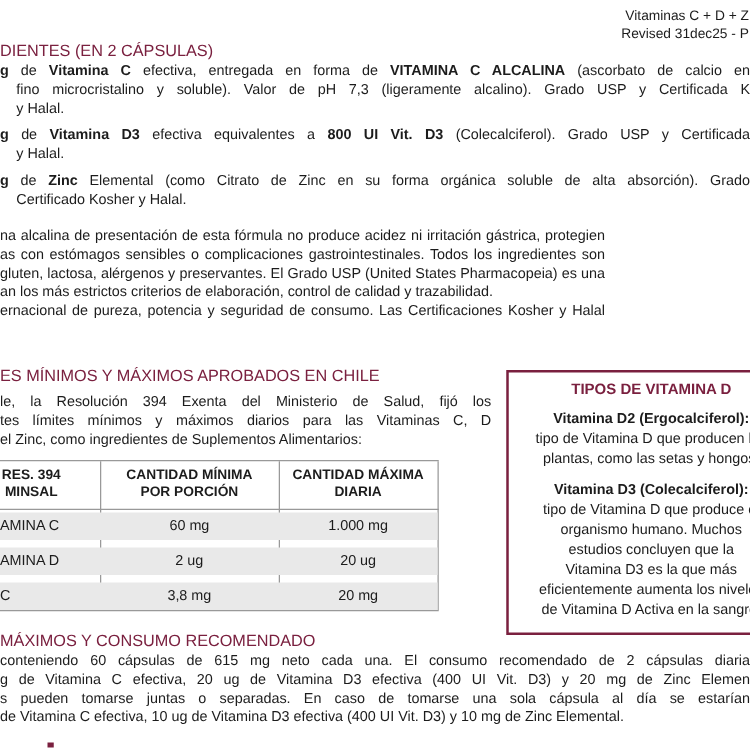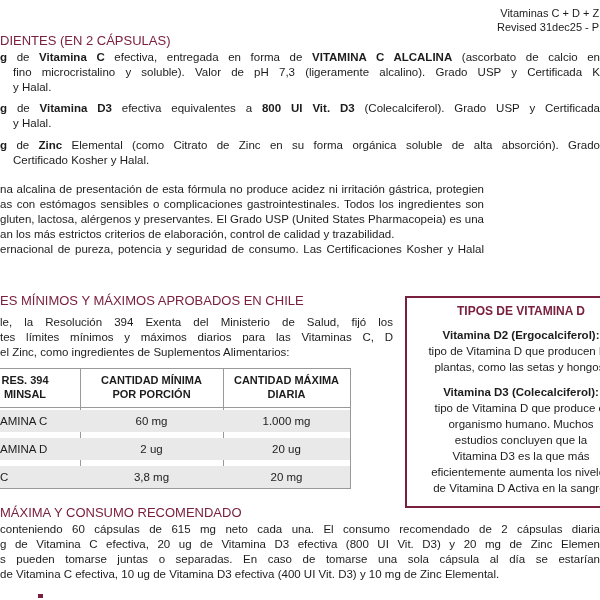--- a/index.html
+++ b/index.html
@@ -122,22 +122,22 @@
       <div class="ln"><b>Vitamina D3 (Colecalciferol):</b></div>
       <div class="ln"><span>tipo de Vitamina D que produce el</span></div>
       <div class="ln"><span>organismo humano. Muchos</span></div>
       <div class="ln"><span>estudios concluyen que la</span></div>
       <div class="ln"><span>Vitamina D3 es la que más</span></div>
       <div class="ln"><span>eficientemente aumenta los niveles</span></div>
       <div class="ln"><span>de Vitamina D Activa en la sangre.</span></div>
     </div>
 </div>
 
-<div class="abs hd" style="left:0;top:505px;">MÁXIMA Y CONSUMO RECOMENDADO</div>
+<div class="abs hd" style="left:0;top:505px;">MÁXIMOS Y CONSUMO RECOMENDADO</div>
 
 <div class="abs" style="left:0;top:522px;width:600px;">
     <div class="ln jfill"><span>conteniendo 60 cápsulas de 615 mg neto cada una. El consumo recomendado de 2 cápsulas diaria</span></div>
-    <div class="ln jfill"><span>g de Vitamina C efectiva, 20 ug de Vitamina D3 efectiva (800 UI Vit. D3) y 20 mg de Zinc Elemen</span></div>
+    <div class="ln jfill"><span>g de Vitamina C efectiva, 20 ug de Vitamina D3 efectiva (400 UI Vit. D3) y 20 mg de Zinc Elemen</span></div>
     <div class="ln jfill"><span>s pueden tomarse juntas o separadas. En caso de tomarse una sola cápsula al día se estarían</span></div>
     <div class="ln"><span>de Vitamina C efectiva, 10 ug de Vitamina D3 efectiva (400 UI Vit. D3) y 10 mg de Zinc Elemental.</span></div>
   </div>
 
 <div class="abs speck" style="left:38px;top:594px;"></div>
 
 </body></html>

